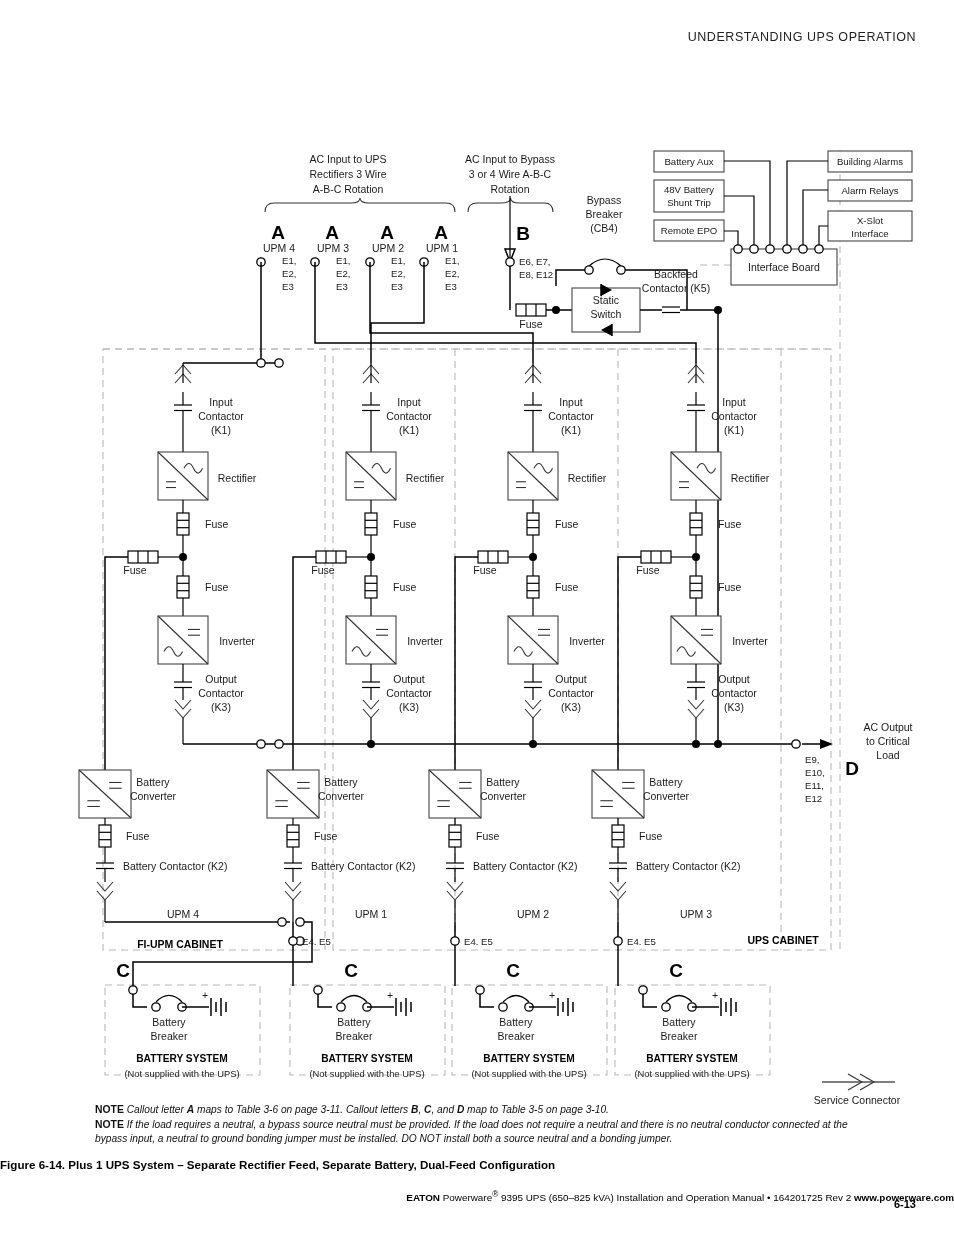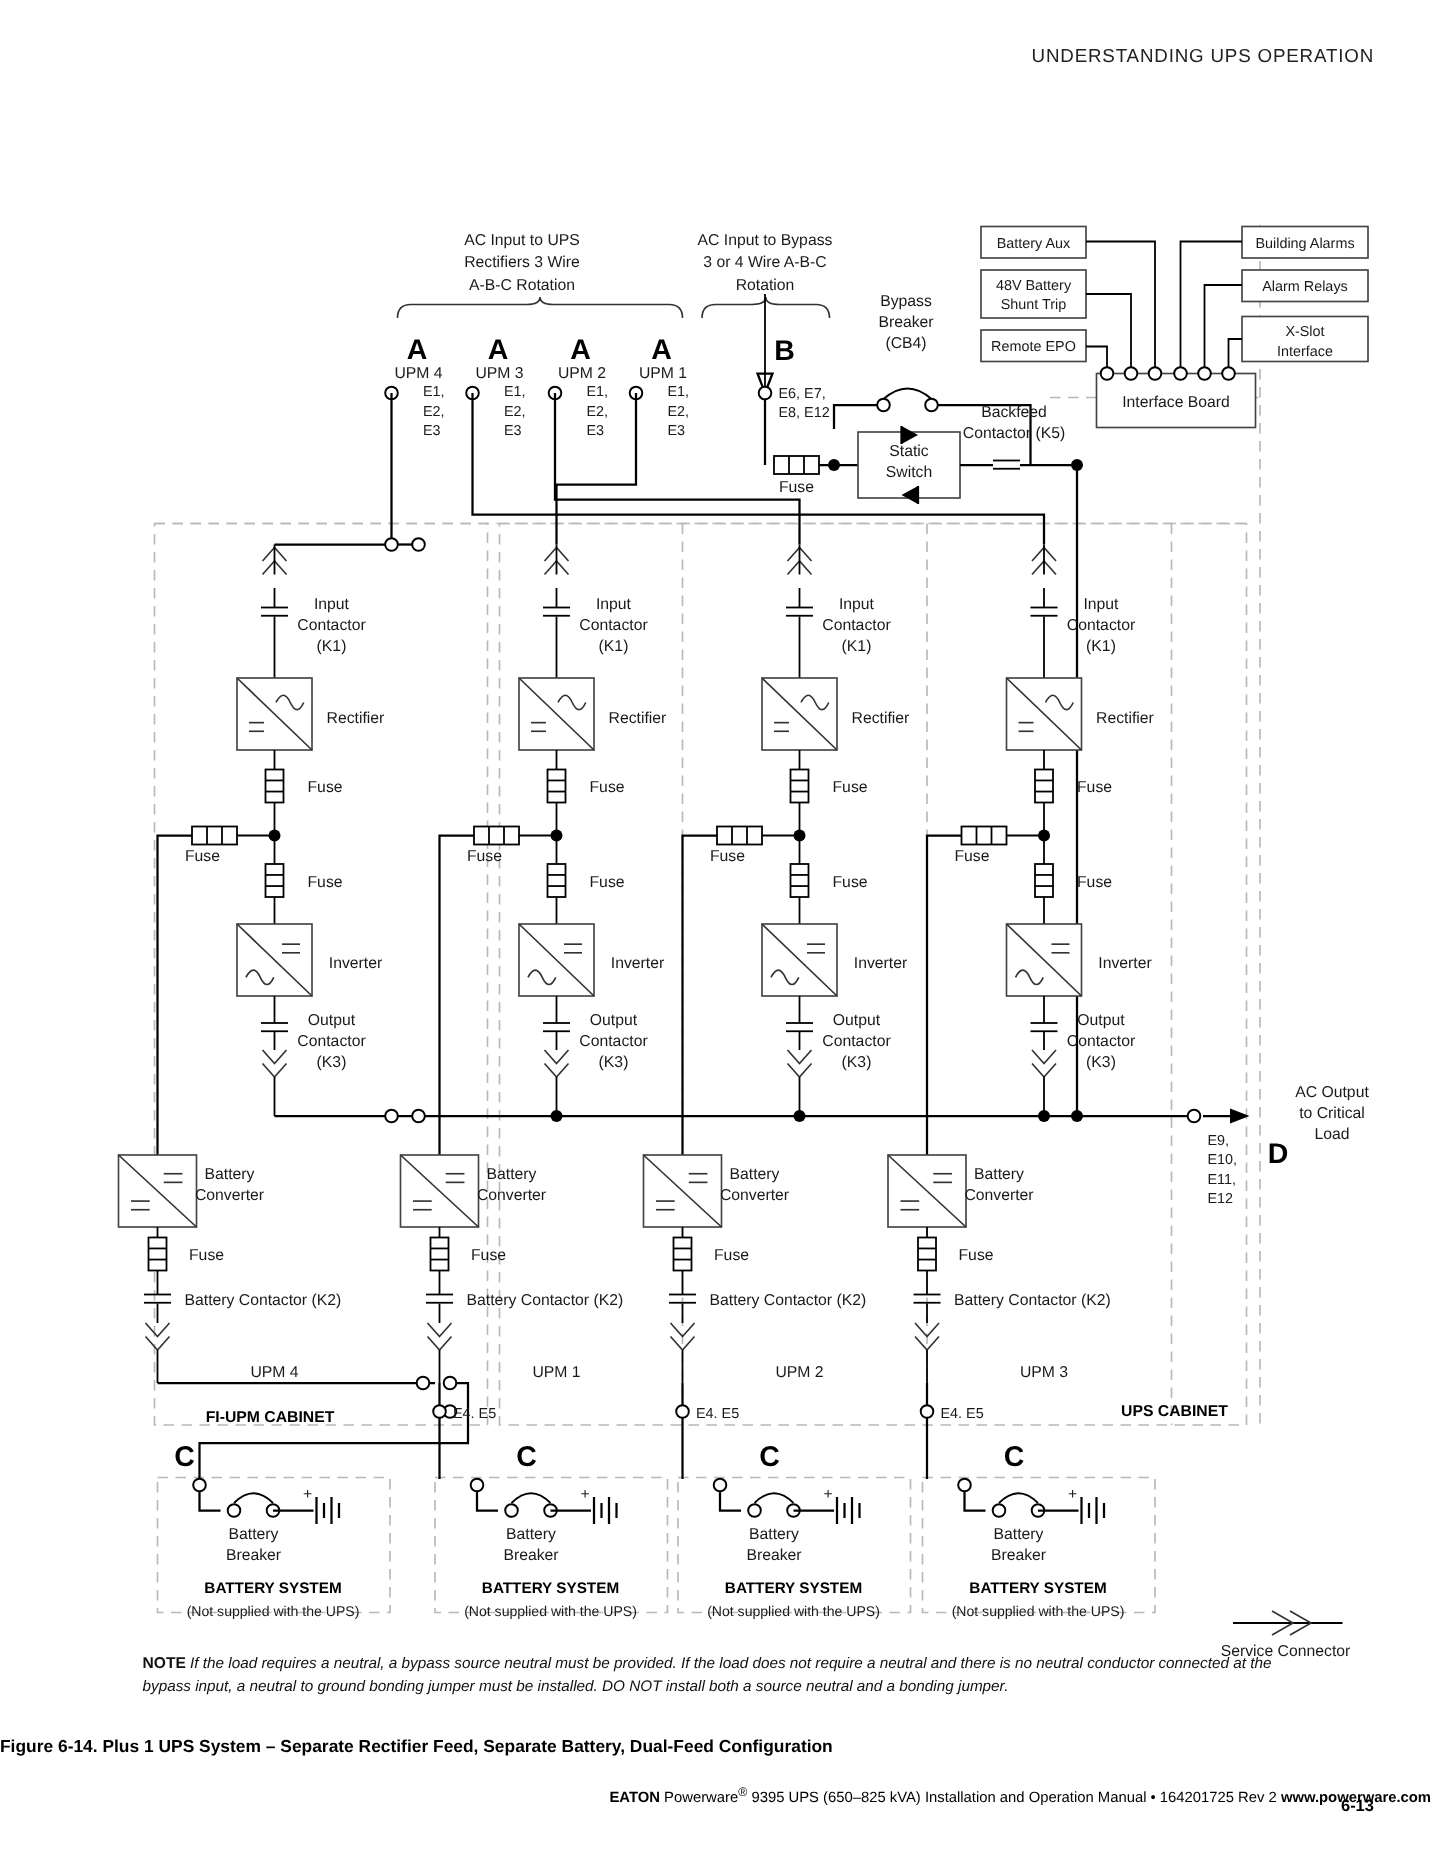--- a/index.html
+++ b/index.html
@@ -715,20 +715,24 @@
       <line x1="822" y1="1082" x2="895" y2="1082" class="wire-thin"></line>
       <path d="M 848 1074 L 862 1082 L 848 1090" class="sym"></path>
       <path d="M 860 1074 L 874 1082 L 860 1090" class="sym"></path>
       <text x="857" y="1104" class="t" text-anchor="middle">Service  Connector</text>
     </g>
   </svg>
 
 <div class="abs" id="notes">
   <div>
     <span class="nb">NOTE</span>
+    <span class="ni">Callout letter </span><span class="nbi">A</span><span class="ni"> maps to Table 3-6 on page 3-11. Callout letters </span><span class="nbi">B</span><span class="ni">, </span><span class="nbi">C</span><span class="ni">, and </span><span class="nbi">D</span><span class="ni"> map to Table 3-5 on page 3-10.</span>
+  </div>
+  <div>
+    <span class="nb">NOTE</span>
     <span class="ni">If the load requires a neutral, a bypass source neutral must be provided. If the load does not require a neutral and there is no neutral conductor connected at the bypass input, a neutral to ground bonding jumper must be installed. DO NOT install both a source neutral and a bonding jumper.</span>
   </div>
 </div>
 
 <div class="abs" id="fig-cap">Figure 6-14. Plus 1 UPS System – Separate Rectifier Feed, Separate Battery, Dual-Feed Configuration</div>
 
 <div class="abs" id="footer">
   <b>EATON</b><span> Powerware</span><sup>®</sup><span> 9395 UPS (650–825 kVA) Installation and Operation Manual  •  164201725 Rev 2 </span><b>www.powerware.com</b>
 </div>
 

